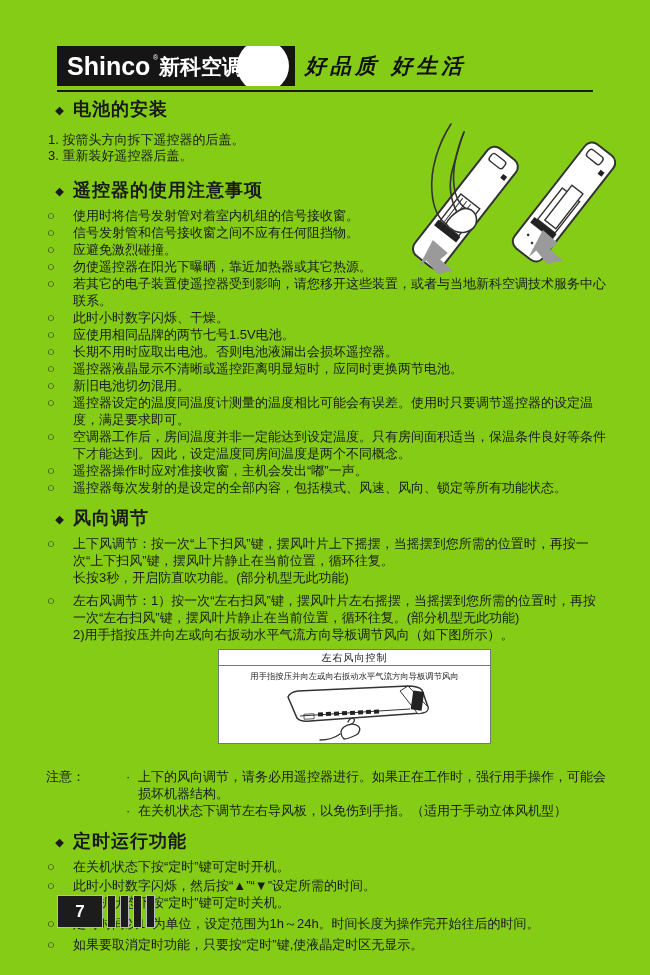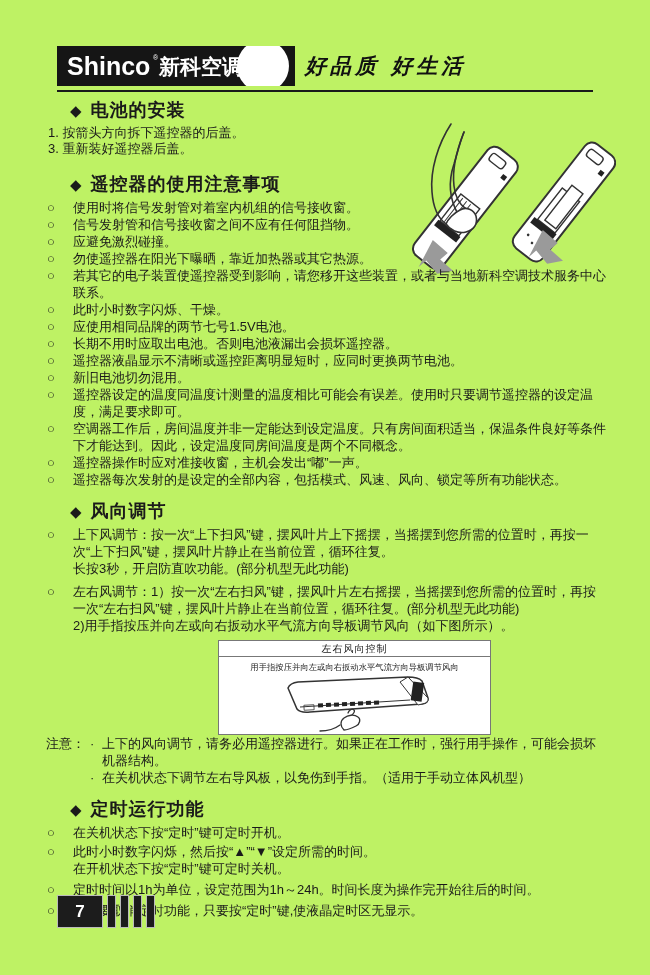--- a/index.html
+++ b/index.html
@@ -2,60 +2,60 @@
 <html><head>
 <meta charset="utf-8">
 <style>
   * { margin:0; padding:0; box-sizing:border-box; }
   html,body { background:#ffffff; }
   body {
     width:650px; height:975px; position:relative; overflow:hidden;
     font-family:"Liberation Sans","DejaVu Sans",sans-serif;
     color:#1a1a1a;
   }
-  .page { position:absolute; inset:0; background:#bef264; }
+  .page { position:absolute; inset:0; background:#84cc16; }
 
   
   .header { position:absolute; left:57px; top:46px; width:540px; height:40px; }
   .logo-svg { position:absolute; left:0; top:0; }
   .slogan {
     position:absolute; left:248px; top:6px; width:290px;
     font-family:"DejaVu Serif","Liberation Serif",serif;
     font-style:italic; font-weight:bold; font-size:21px; color:#111;
     letter-spacing:4px; white-space:nowrap;
   }
   .header-rule { position:absolute; left:57px; top:90px; width:536px; height:2px; background:#1a1a1a; }
 
   
   .content { position:absolute; left:46px; top:99px; width:562px; font-size:13px; line-height:17px; }
 
-  .sec-title { font-size:18px; line-height:22px; font-weight:600; margin-left:24px; letter-spacing:1px; }
+  .sec-title { font-size:18px; line-height:22px; font-weight:600; margin-left:9px; letter-spacing:1px;font-family:Liberation Mono, monospace; }
   .sec-title .diamond { font-size:15px; margin-right:8px; }
 
-  .steps { margin:3px 0 0 2px; }
+  .steps { margin:9px 0 0 2px; }
   .steps div { line-height:16px; }
 
   ul.circle-list { list-style:none; margin-top:3px; }
   ul.circle-list > li { position:relative; padding-left:27px; }
   ul.circle-list > li .bullet {
     position:absolute; left:1px; top:0; font-size:13px; color:#1a1a1a;
   }
   .sub-line {  } .gap-md { height:12px; } .gap-lg { height:16px; }
 
   
   .battery-illo { position:absolute; left:396px; top:122px; width:220px; height:152px; }
 
   
   .fig-box { width:273px; margin:6px 0 0 172px; border:1px solid #777; background:#fff; }
   .fig-title { text-align:center; font-size:10px; line-height:15px; border-bottom:1px solid #777; letter-spacing:1px; }
   .fig-caption { text-align:center; font-size:8.5px; line-height:12px; margin-top:4px; transform:scale(.98); color:#222; }
   .fig-draw { display:block; margin:1px auto 2px; }
 
   
-  .note { display:flex; margin-top:0; }
+  .note { display:flex; margin-top:24px;gap:36px; }
   .note-label { flex:0 0 44px; font-size:13px; }
   .note-items { flex:1; }
   .note-items .n-item { position:relative; padding-left:12px; }
   .note-items .n-item .dot { position:absolute; left:0; top:0; }
 
   
   .footer { position:absolute; left:57px; top:895px; height:33px; display:flex; }
   .page-badge {
     width:46px; height:33px; background:#1c1c1c; border:1px solid #bbb;
     color:#fff; font-size:17px; font-weight:bold;

